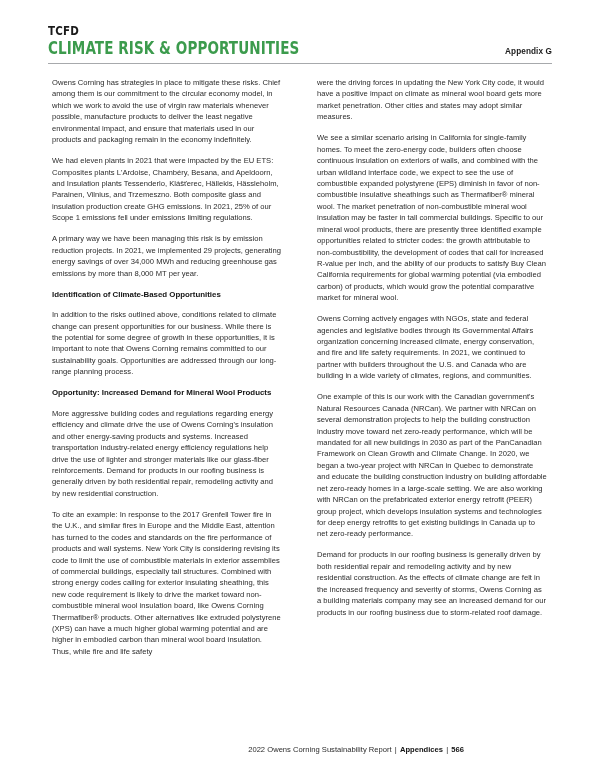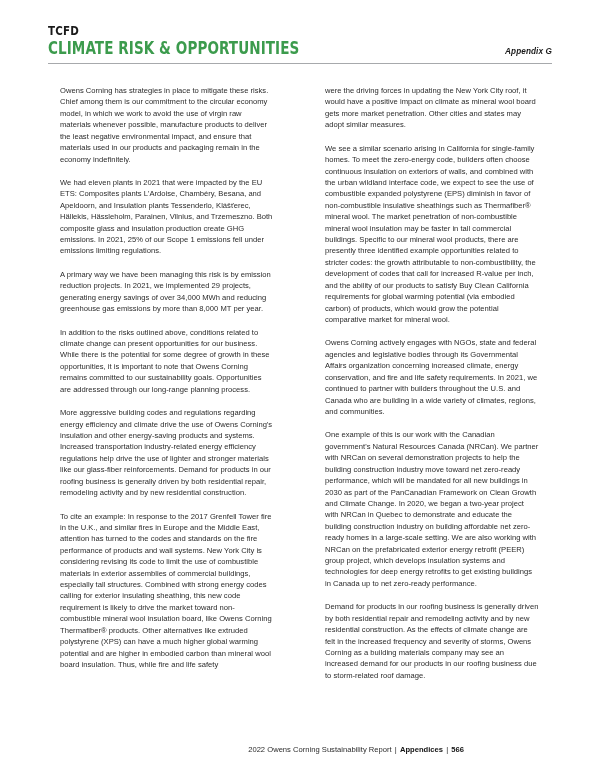--- a/index.html
+++ b/index.html
@@ -60,21 +60,20 @@
     transform-origin: left bottom;
     white-space: nowrap;
   }
   .appendix-label {
     font-size: 8.2px;
     font-weight: bold;
     color: #1a1a1a;
     letter-spacing: 0.1px;
     padding-bottom: 2px;
     white-space: nowrap;
-    font-style: italic;
   }
   .header-rule {
     position: absolute;
     left: 48px;
     top: 63px;
     width: 504px;
     height: 1px;
     background: #a7a9ac;
   }
 
@@ -84,21 +83,21 @@
     left: 48px;
     top: 73px;
     width: 504px;
     display: flex;
     gap: 27px;
   }
   .col {
     width: 238px;
   }
   p.body, h3.subhead {
-    margin: 12px;
+    margin: 4px;
   }
   p.body {
     font-size: 7.6px;
     line-height: 11.42px;
     color: #2b2b2b;
     letter-spacing: 0.01px;
     margin-bottom: 9.6px;
     text-align: left;
   }
   p.body:last-child {
@@ -148,27 +147,29 @@
     </div>
   </div>
   <div class="header-rule" style="background: rgb(167, 169, 172);"></div>
 
   <div class="columns">
 
     <div class="col">
       <p class="body">Owens Corning has strategies in place to mitigate these risks. Chief among them is our commitment to the circular economy model, in which we work to avoid the use of virgin raw materials whenever possible, manufacture products to deliver the least negative environmental impact, and ensure that materials used in our products and packaging remain in the economy indefinitely.</p>
       <p class="body">We had eleven plants in 2021 that were impacted by the EU ETS: Composites plants L'Ardoise, Chambéry, Besana, and Apeldoorn, and Insulation plants Tessenderlo, Klášťerec, Hällekis, Hässleholm, Parainen, Vilnius, and Trzemeszno. Both composite glass and insulation production create GHG emissions. In 2021, 25% of our Scope 1 emissions fell under emissions limiting regulations.</p>
       <p class="body">A primary way we have been managing this risk is by emission reduction projects. In 2021, we implemented 29 projects, generating energy savings of over 34,000 MWh and reducing greenhouse gas emissions by more than 8,000 MT per year.</p>
+      <h3 class="subhead">Identification of Climate-Based Opportunities</h3>
       <p class="body">In addition to the risks outlined above, conditions related to climate change can present opportunities for our business. While there is the potential for some degree of growth in these opportunities, it is important to note that Owens Corning remains committed to our sustainability goals. Opportunities are addressed through our long-range planning process.</p>
+      <h3 class="subhead">Opportunity: Increased Demand for Mineral Wool Products</h3>
       <p class="body">More aggressive building codes and regulations regarding energy efficiency and climate drive the use of Owens Corning's insulation and other energy-saving products and systems. Increased transportation industry-related energy efficiency regulations help drive the use of lighter and stronger materials like our glass-fiber reinforcements. Demand for products in our roofing business is generally driven by both residential repair, remodeling activity and by new residential construction.</p>
       <p class="body">To cite an example: In response to the 2017 Grenfell Tower fire in the U.K., and similar fires in Europe and the Middle East, attention has turned to the codes and standards on the fire performance of products and wall systems. New York City is considering revising its code to limit the use of combustible materials in exterior assemblies of commercial buildings, especially tall structures. Combined with strong energy codes calling for exterior insulating sheathing, this new code requirement is likely to drive the market toward non-combustible mineral wool insulation board, like Owens Corning Thermafiber® products. Other alternatives like extruded polystyrene (XPS) can have a much higher global warming potential and are higher in embodied carbon than mineral wool board insulation. Thus, while fire and life safety</p>
     </div>
 
     <div class="col">
-      <p class="body">were the driving forces in updating the New York City roof, it would have a positive impact on climate as mineral wool board gets more market penetration. Other cities and states may adopt similar measures.</p>
+      <p class="body">were the driving forces in updating the New York City code, it would have a positive impact on climate as mineral wool board gets more market penetration. Other cities and states may adopt similar measures.</p>
       <p class="body">We see a similar scenario arising in California for single-family homes. To meet the zero-energy code, builders often choose continuous insulation on exteriors of walls, and combined with the urban wildland interface code, we expect to see the use of combustible expanded polystyrene (EPS) diminish in favor of non-combustible insulative sheathings such as Thermafiber® mineral wool. The market penetration of non-combustible mineral wool insulation may be faster in tall commercial buildings. Specific to our mineral wool products, there are presently three identified example opportunities related to stricter codes: the growth attributable to non-combustibility, the development of codes that call for increased R-value per inch, and the ability of our products to satisfy Buy Clean California requirements for global warming potential (via embodied carbon) of products, which would grow the potential comparative market for mineral wool.</p>
       <p class="body">Owens Corning actively engages with NGOs, state and federal agencies and legislative bodies through its Governmental Affairs organization concerning increased climate, energy conservation, and fire and life safety requirements. In 2021, we continued to partner with builders throughout the U.S. and Canada who are building in a wide variety of climates, regions, and communities.</p>
       <p class="body">One example of this is our work with the Canadian government's Natural Resources Canada (NRCan). We partner with NRCan on several demonstration projects to help the building construction industry move toward net zero-ready performance, which will be mandated for all new buildings in 2030 as part of the PanCanadian Framework on Clean Growth and Climate Change. In 2020, we began a two-year project with NRCan in Quebec to demonstrate and educate the building construction industry on building affordable net zero-ready homes in a large-scale setting. We are also working with NRCan on the prefabricated exterior energy retrofit (PEER) group project, which develops insulation systems and technologies for deep energy retrofits to get existing buildings in Canada up to net zero-ready performance.</p>
       <p class="body">Demand for products in our roofing business is generally driven by both residential repair and remodeling activity and by new residential construction. As the effects of climate change are felt in the increased frequency and severity of storms, Owens Corning as a building materials company may see an increased demand for our products in our roofing business due to storm-related roof damage.</p>
     </div>
 
   </div>
 
   <div class="footer">
     <span>2022 Owens Corning Sustainability Report</span><span class="sep"> | </span><span class="strong">Appendices</span><span class="sep"> | </span><span class="strong">566</span>

